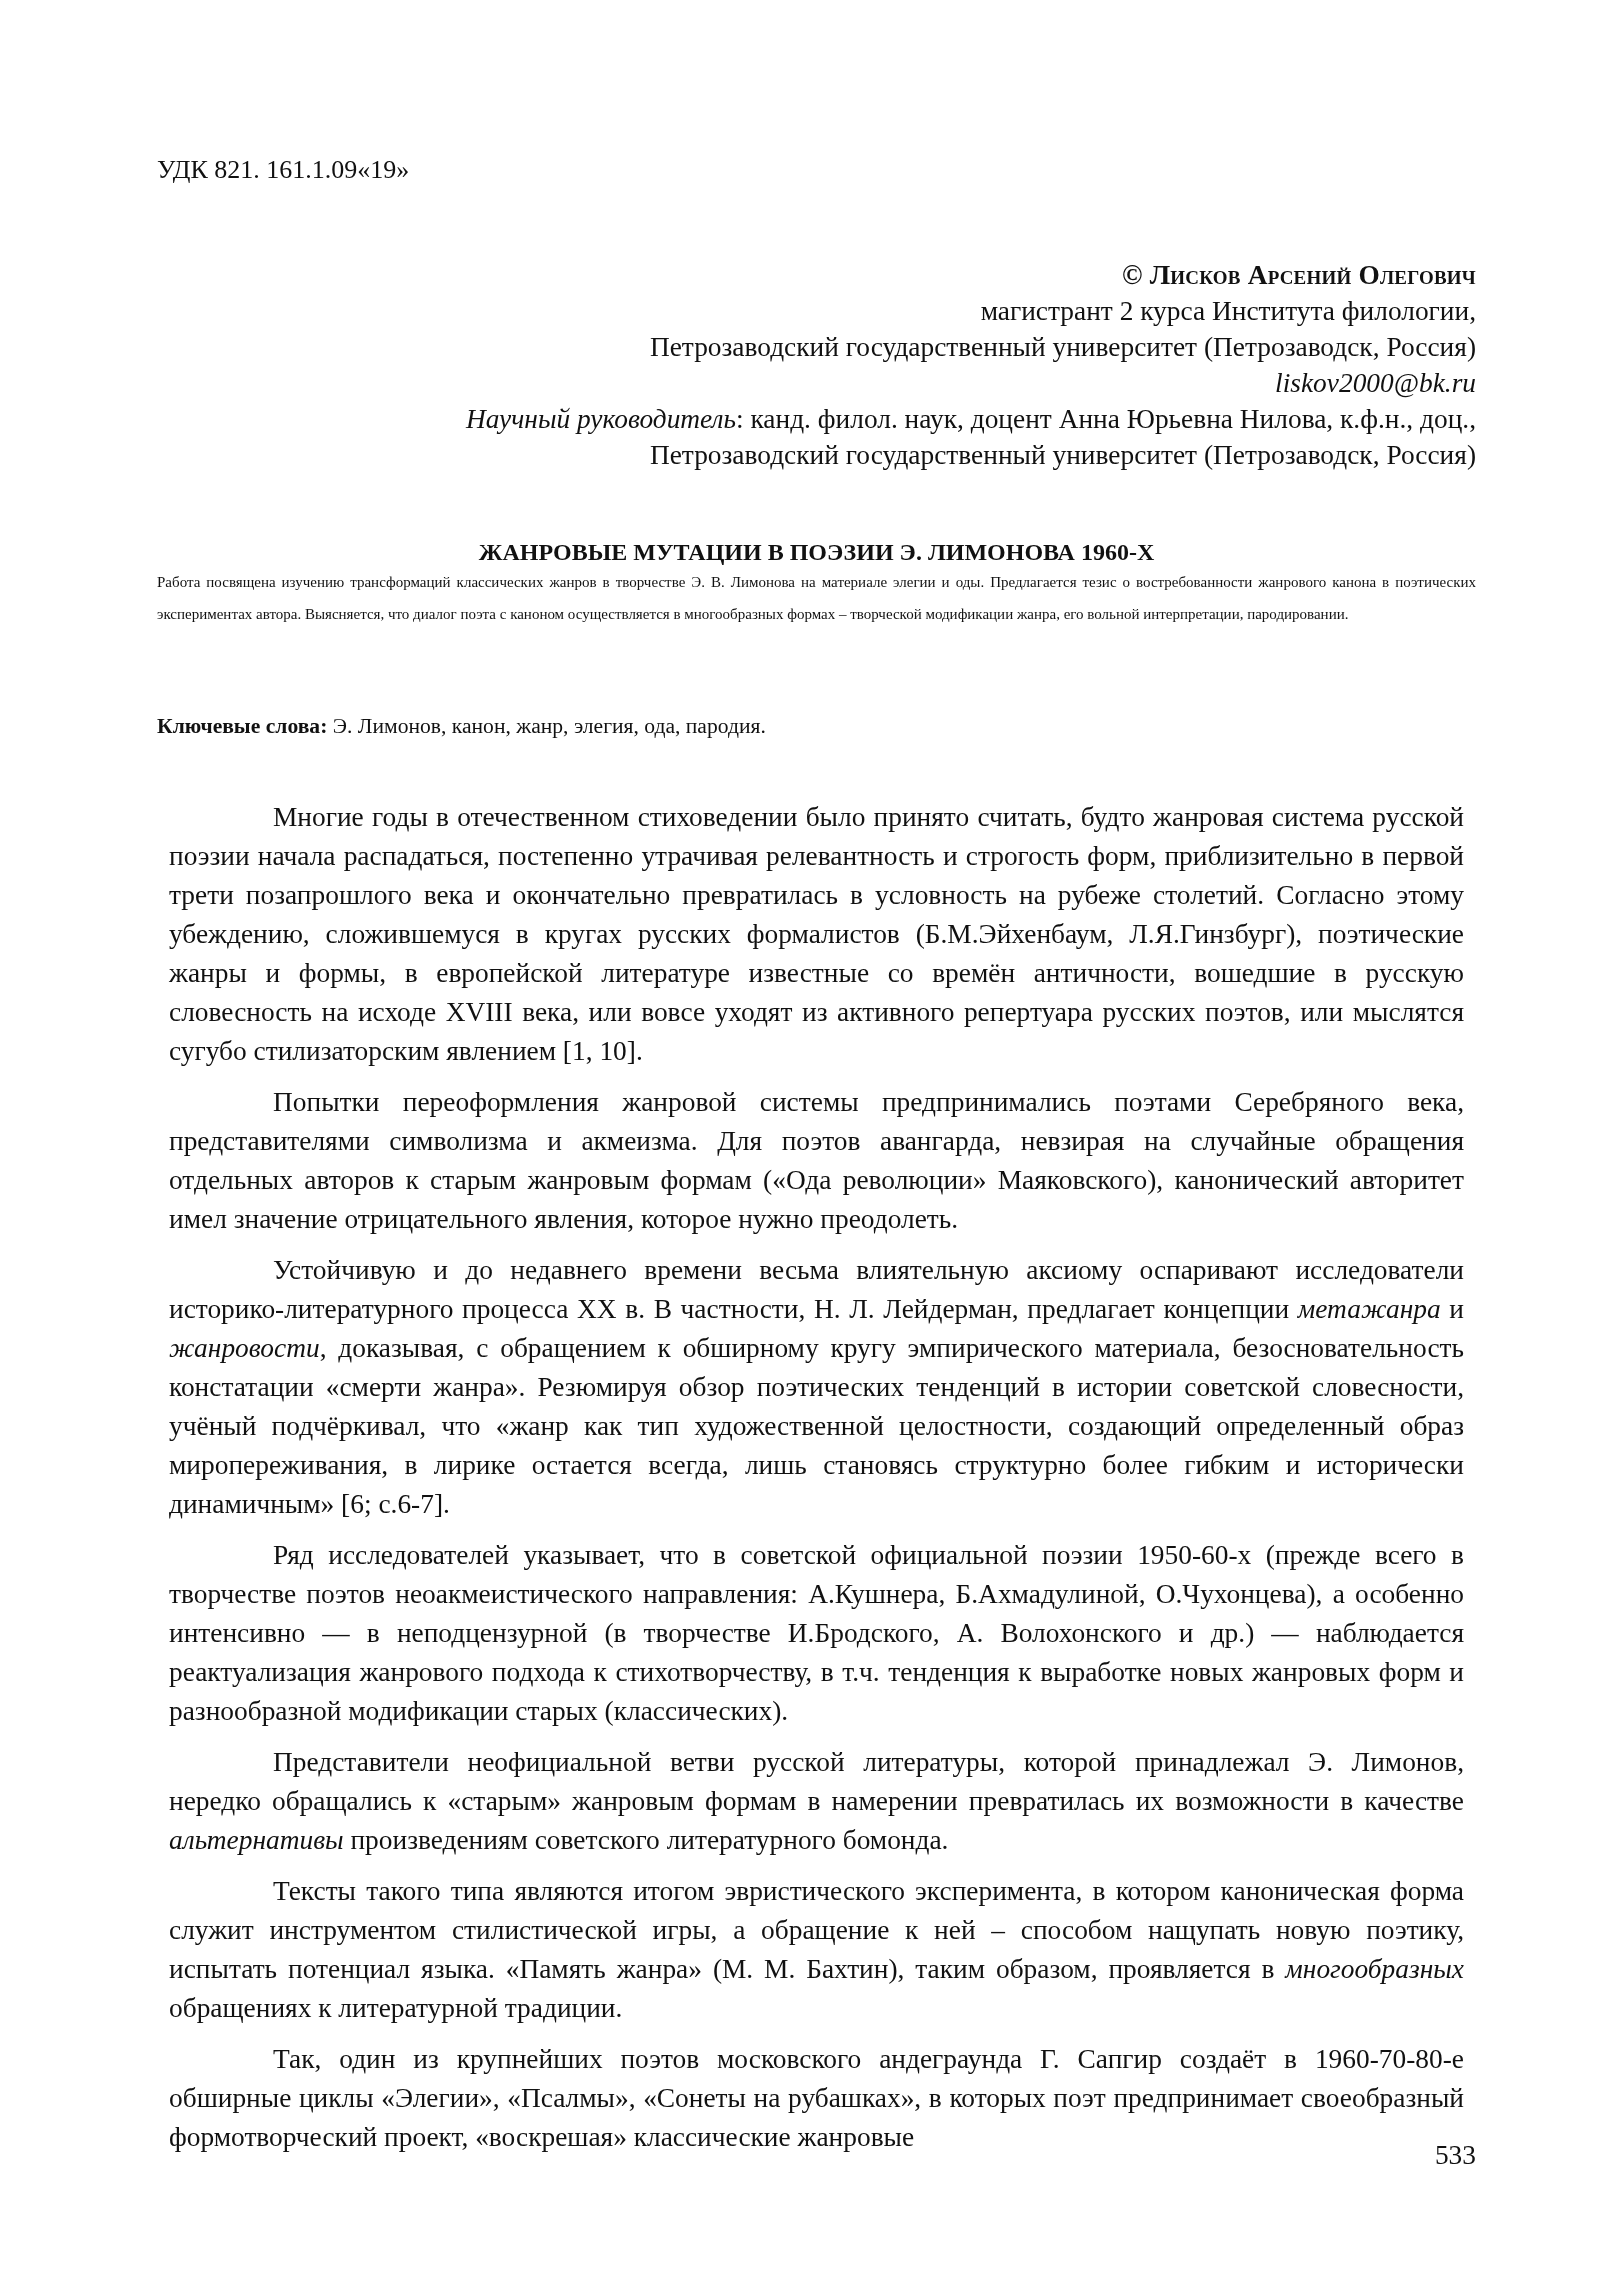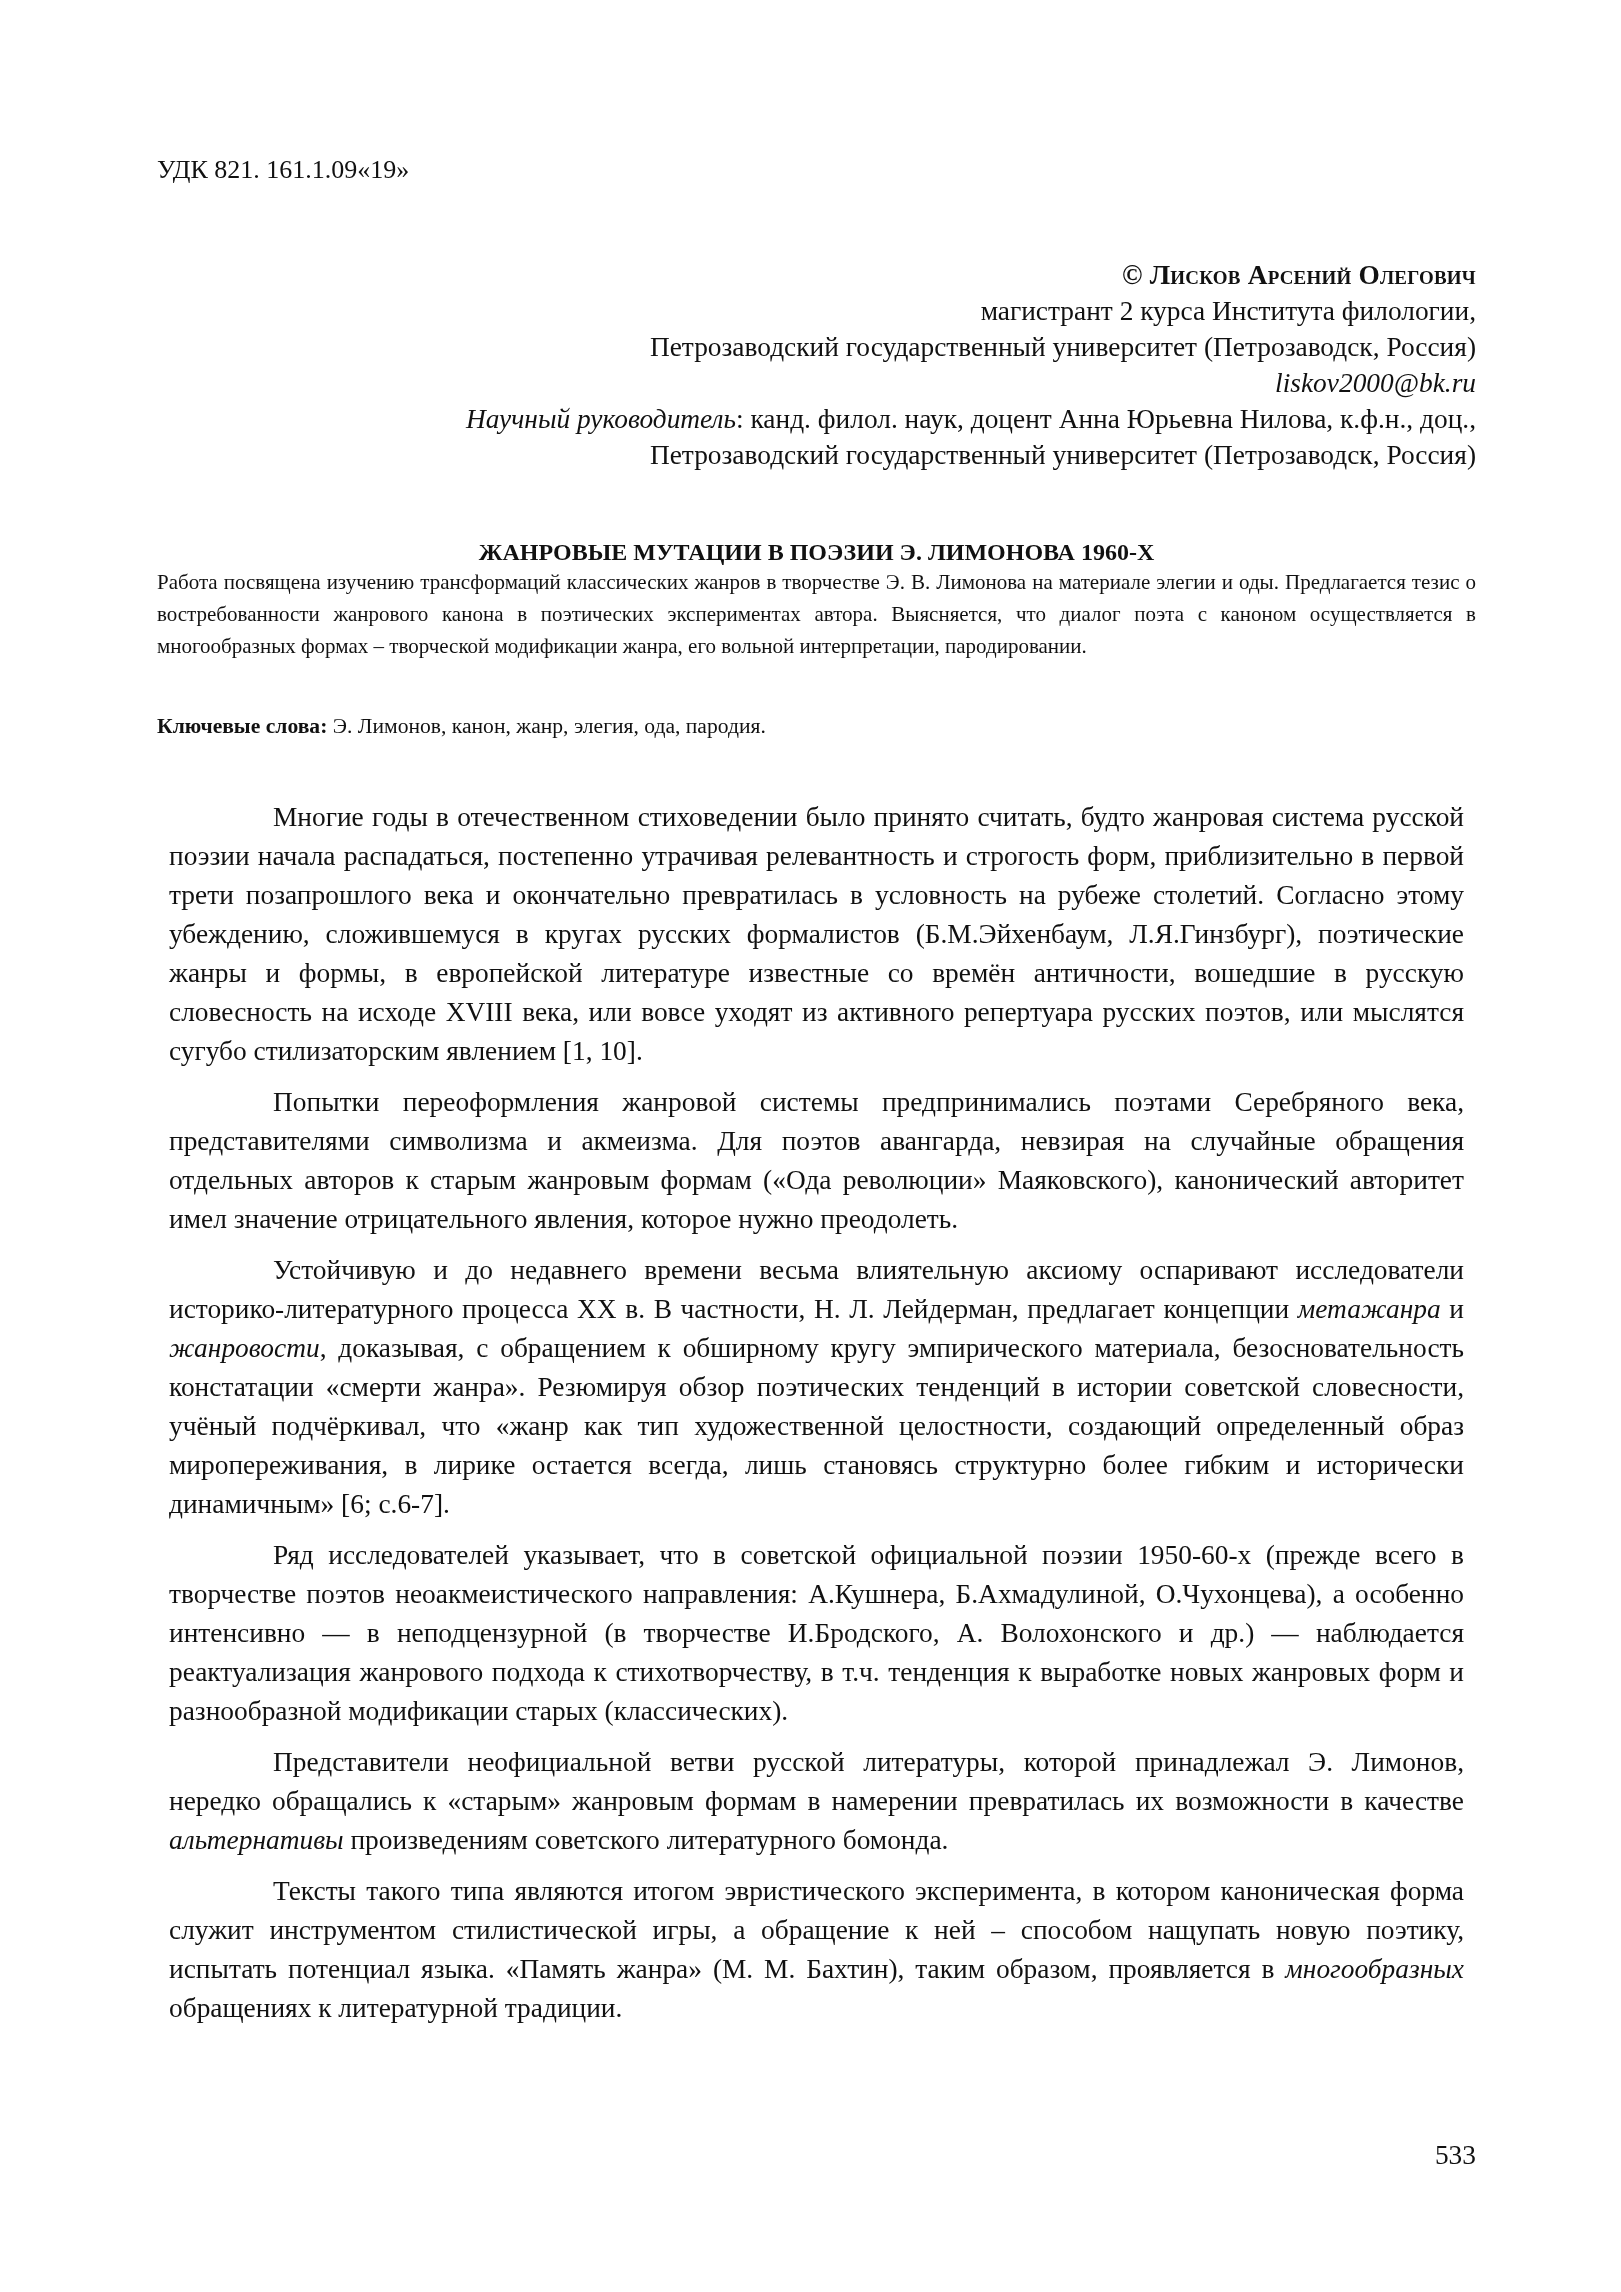--- a/index.html
+++ b/index.html
@@ -6,21 +6,21 @@
   body {
     width: 1621px; height: 2293px; position: relative; overflow: hidden;
     font-family: "Liberation Serif", "DejaVu Serif", serif; color: #111;
   }
   .page { position: absolute; left: 157px; top: 0; width: 1319px; }
   .udk { position: absolute; top: 153px; left: 0; font-size: 26px; line-height: 33px; }
   .author-block { position: absolute; top: 257px; right: 0; width: 1319px; text-align: right; font-size: 27.4px; line-height: 36px; }
   .author-block .name { font-weight: bold; font-variant: small-caps; letter-spacing: 0.2px; }
   .author-block .it { font-style: italic; }
   .title { position: absolute; top: 495px; left: 0; width: 1319px; text-align: center; font-size: 24px; font-weight: bold; line-height: 35px; margin-top: 40px; }
-  .abstract { position: absolute; top: 566px; left: 0; width: 1319px; font-size: 21px; line-height: 32px; text-align: justify; }
+  .abstract { position: absolute; top: 566px; left: 0; width: 1319px; font-size: 15px; line-height: 32px; text-align: justify; }
   .keywords { position: absolute; top: 712px; left: 0; width: 1319px; font-size: 21.6px; line-height: 29px; }
   .keywords b { font-weight: bold; }
   .body { position: absolute; top: 786px; left: 0; width: 1319px; font-size: 27.4px; line-height: 39px; text-align: justify; }
   .body p { margin: 12px; text-indent: 104px; }
   .body i { font-style: italic; }
   .page-number { position: absolute; top: 2139px; left: 0; width: 1319px; text-align: right; font-size: 27.4px; line-height: 33px; }
 </style>
 </head>
 <body>
 
@@ -43,18 +43,19 @@
 
   <div class="keywords"><b>Ключевые слова:</b><span> Э. Лимонов, канон, жанр, элегия, ода, пародия.</span></div>
 
   <div class="body">
     <p>Многие годы в отечественном стиховедении было принято считать, будто жанровая система русской поэзии начала распадаться, постепенно утрачивая релевантность и строгость форм, приблизительно в первой трети позапрошлого века и окончательно превратилась в условность на рубеже столетий. Согласно этому убеждению, сложившемуся в кругах русских формалистов (Б.М.Эйхенбаум, Л.Я.Гинзбург), поэтические жанры и формы, в европейской литературе известные со времён античности, вошедшие в русскую словесность на исходе XVIII века, или вовсе уходят из активного репертуара русских поэтов, или мыслятся сугубо стилизаторским явлением [1, 10].</p>
     <p>Попытки переоформления жанровой системы предпринимались поэтами Серебряного века, представителями символизма и акмеизма. Для поэтов авангарда, невзирая на случайные обращения отдельных авторов к старым жанровым формам («Ода революции» Маяковского), канонический авторитет имел значение отрицательного явления, которое нужно преодолеть.</p>
     <p><span>Устойчивую и до недавнего времени весьма влиятельную аксиому оспаривают исследователи историко-литературного процесса XX в. В частности, Н. Л. Лейдерман, предлагает концепции </span><i>метажанра</i><span> и </span><i>жанровости</i><span>, доказывая, с обращением к обширному кругу эмпирического материала, безосновательность констатации «смерти жанра». Резюмируя обзор поэтических тенденций в истории советской словесности, учёный подчёркивал, что «жанр как тип художественной целостности, создающий определенный образ миропереживания, в лирике остается всегда, лишь становясь структурно более гибким и исторически динамичным» [6; с.6-7].</span></p>
     <p>Ряд исследователей указывает, что в советской официальной поэзии 1950-60-х (прежде всего в творчестве поэтов неоакмеистического направления: А.Кушнера, Б.Ахмадулиной, О.Чухонцева), а особенно интенсивно — в неподцензурной (в творчестве И.Бродского, А. Волохонского и др.) — наблюдается реактуализация жанрового подхода к стихотворчеству, в т.ч. тенденция к выработке новых жанровых форм и разнообразной модификации старых (классических).</p>
     <p><span>Представители неофициальной ветви русской литературы, которой принадлежал Э. Лимонов, нередко обращались к «старым» жанровым формам в намерении превратилась их возможности в качестве </span><i>альтернативы</i><span> произведениям советского литературного бомонда.</span></p>
     <p><span>Тексты такого типа являются итогом эвристического эксперимента, в котором каноническая форма служит инструментом стилистической игры, а обращение к ней – способом нащупать новую поэтику, испытать потенциал языка. «Память жанра» (М. М. Бахтин), таким образом, проявляется в </span><i>многообразных</i><span> обращениях к литературной традиции.</span></p>
+    <p>Так, один из крупнейших поэтов московского андеграунда Г. Сапгир создаёт в 1960-70-80-е обширные циклы «Элегии», «Псалмы», «Сонеты на рубашках», в которых поэт предпринимает своеобразный формотворческий проект, «воскрешая» классические жанровые</p>
   </div>
 
   <div class="page-number">533</div>
 
 </div>
 
 
 </body></html>

